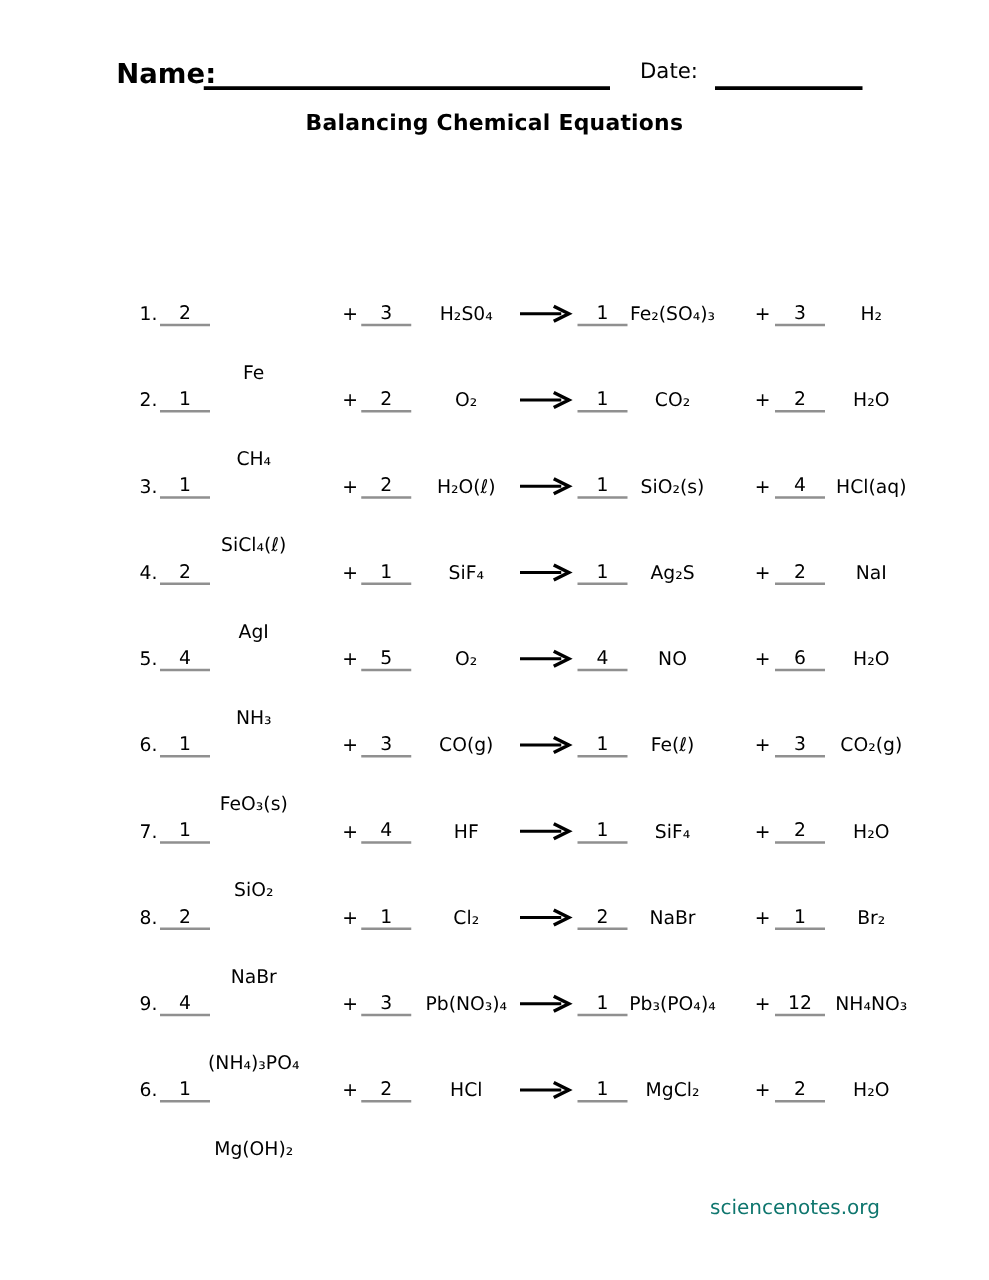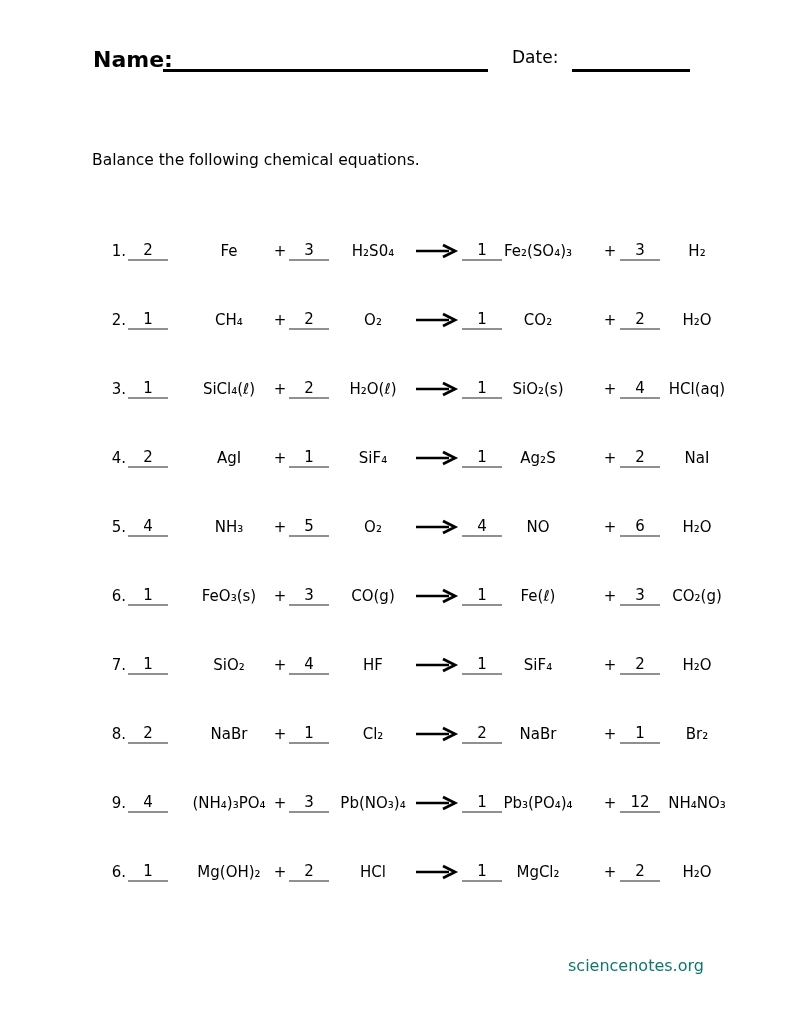--- a/index.html
+++ b/index.html
@@ -19,21 +19,21 @@
   .title { position:absolute; left:0; top:89px; width:100%; text-align:center;
            font-size:17.5px; font-weight:bold; letter-spacing:0.2px; }
   .instruction { position:absolute; left:92px; top:151px; font-size:15.5px; }
 
   
   .equations { position:absolute; left:0; top:216px; width:791px; }
   .eq-row { position:relative; height:69px; font-size:15px; }
   .eq-row > span { position:absolute; top:50%; transform:translate(-50%,-50%); white-space:nowrap; }
   .col-num { left:126px; transform:translate(-100%,-50%) !important; text-align:right; }
   .col-c1  { left:148px; }
-  .col-f1  { left:229px; }
+  .col-f1  { left:203px;margin-top:47px; }
   .col-p1  { left:280px; }
   .col-c2  { left:309px; }
   .col-f2  { left:373px; }
   .col-ar  { left:437px; }
   .col-c3  { left:482px; }
   .col-f3  { left:538px; }
   .col-p2  { left:610px; }
   .col-c4  { left:640px; }
   .col-f4  { left:697px; }
 
@@ -49,21 +49,21 @@
 </head>
 <body>
 
 <div class="page">
 
   <span class="name-label">Name:</span>
   <span class="name-line"></span>
   <span class="date-label">Date:</span>
   <span class="date-line"></span>
 
-  <div class="instruction">Balance the following chemical equations.</div>
+  <div class="title">Balancing Chemical Equations</div>
 
   <div class="equations">
 
     <div class="eq-row">
   <span class="col-num">1.</span>
   <span class="col-c1"><span class="blank">2</span></span>
   <span class="col-f1">Fe</span>
   <span class="col-p1">+</span>
   <span class="col-c2"><span class="blank">3</span></span>
   <span class="col-f2">H₂S0₄</span>

